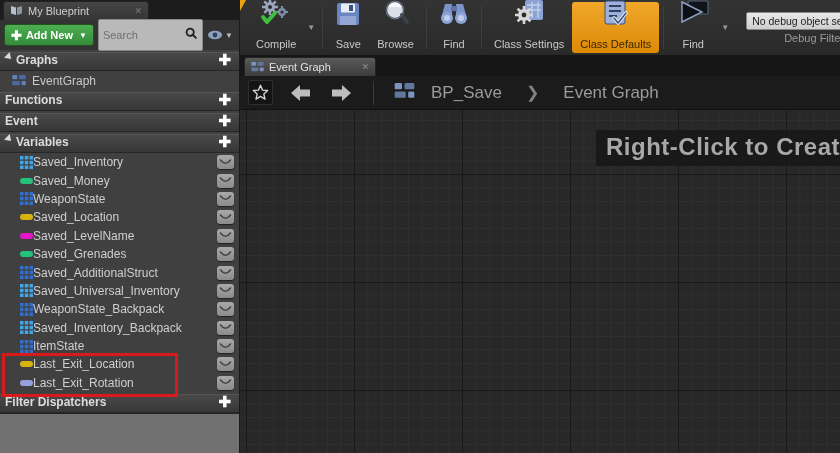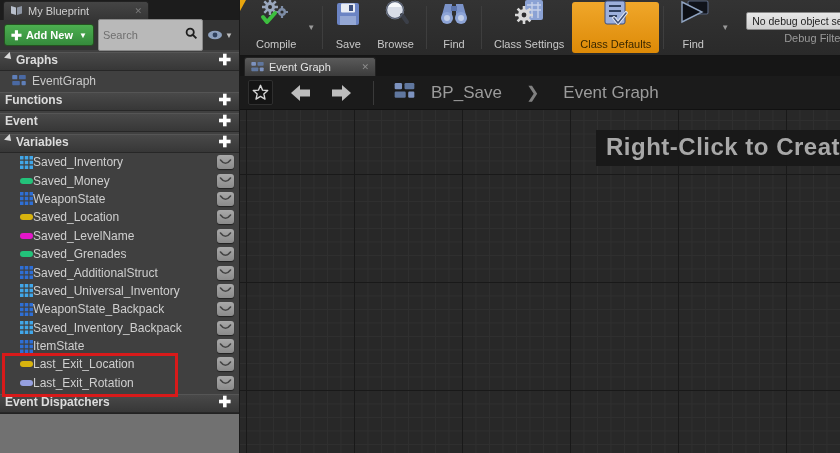--- a/index.html
+++ b/index.html
@@ -374,21 +374,21 @@
             <span class="var-name">Last_Exit_Rotation</span>
             <span class="eye-btn">
               <svg width="13" height="9" viewBox="0 0 13 9">
                 <path d="M1.5 2 Q6.5 8.5 11.5 2" fill="none" stroke="#454545" stroke-width="1.6" stroke-linecap="round"></path>
               </svg>
             </span>
           </div>
         </div>
 
       <div class="section-header">
-        <span class="sh-label">Event Dispatchers</span>
+        <span class="sh-label">Filter Dispatchers</span>
         <span class="sh-plus">✚</span>
       </div>
       <div class="lp-filler"></div>
     </div>
 
     <div class="red-box"></div>
   </div>
 
   <div class="right">
     <div class="toolbar">

